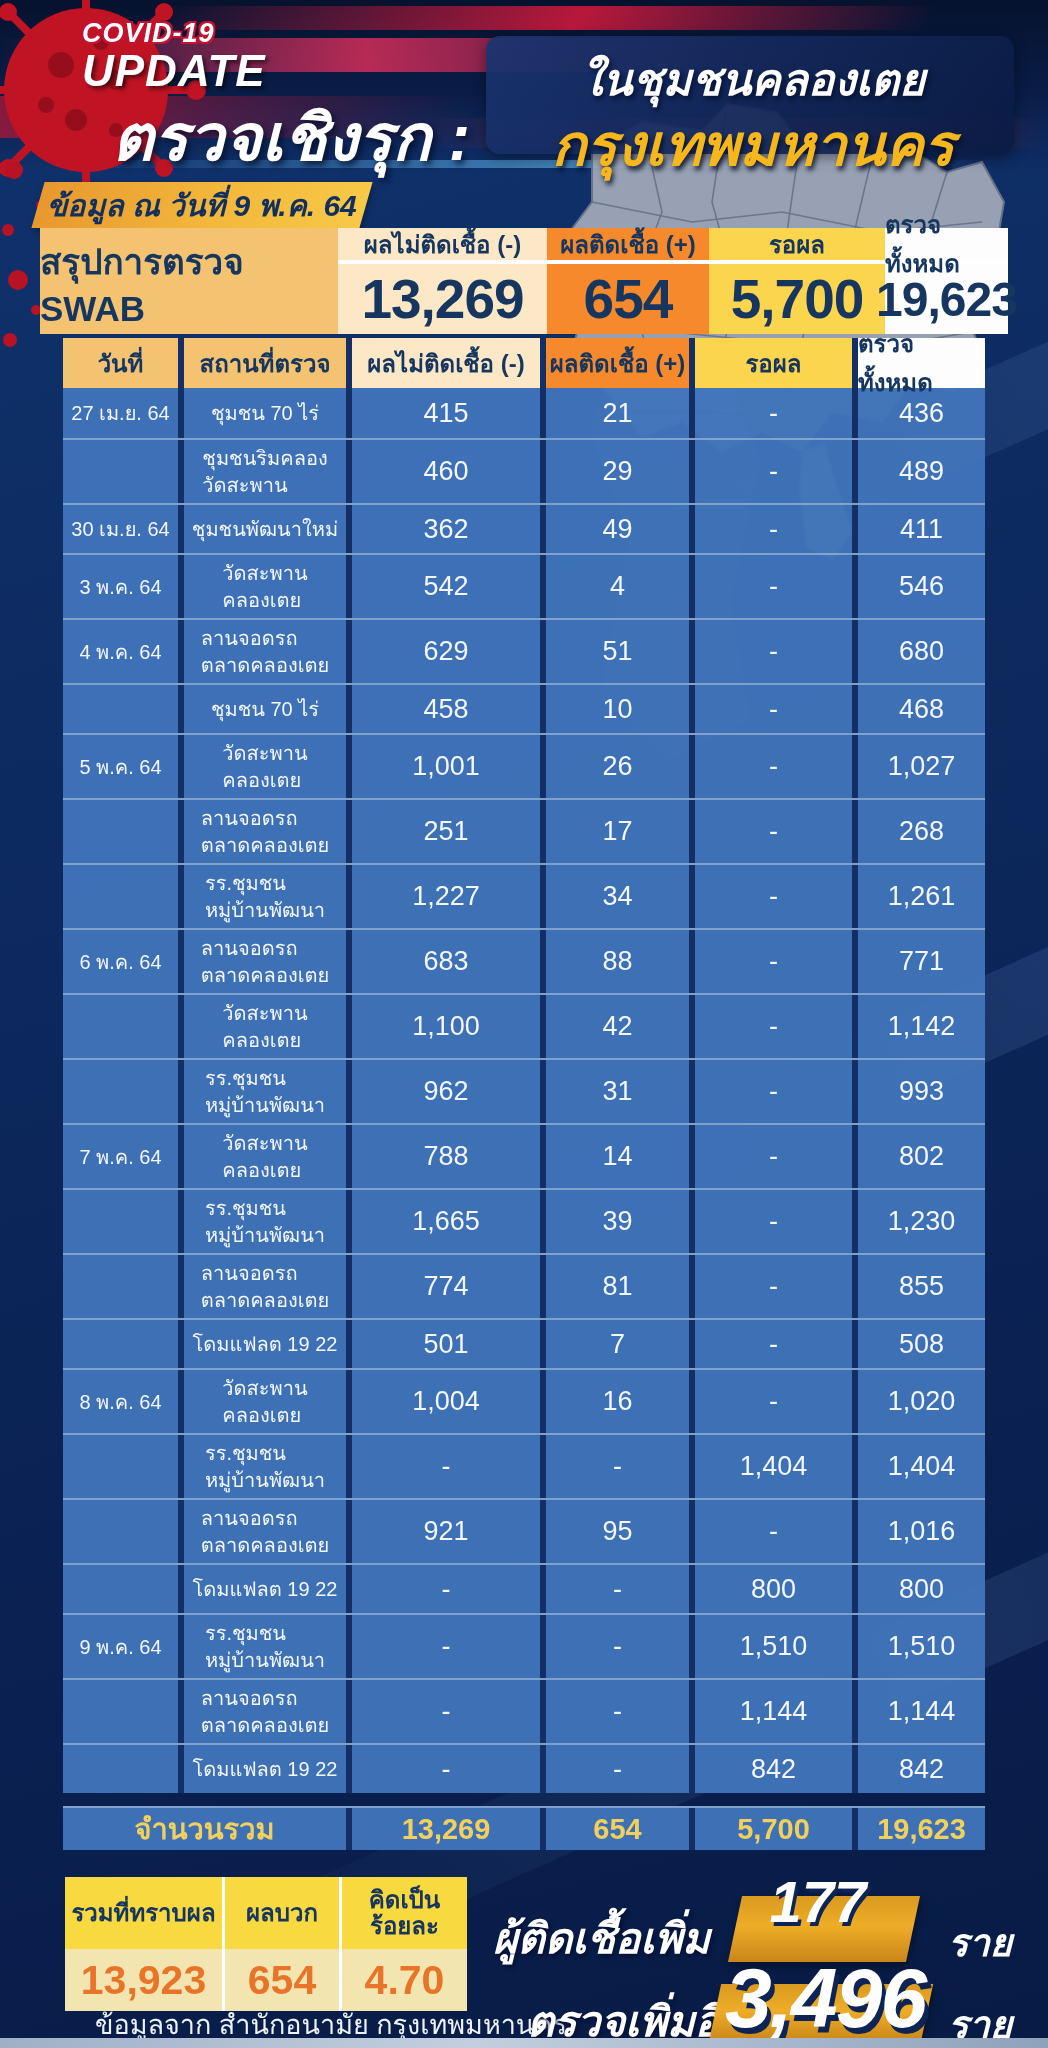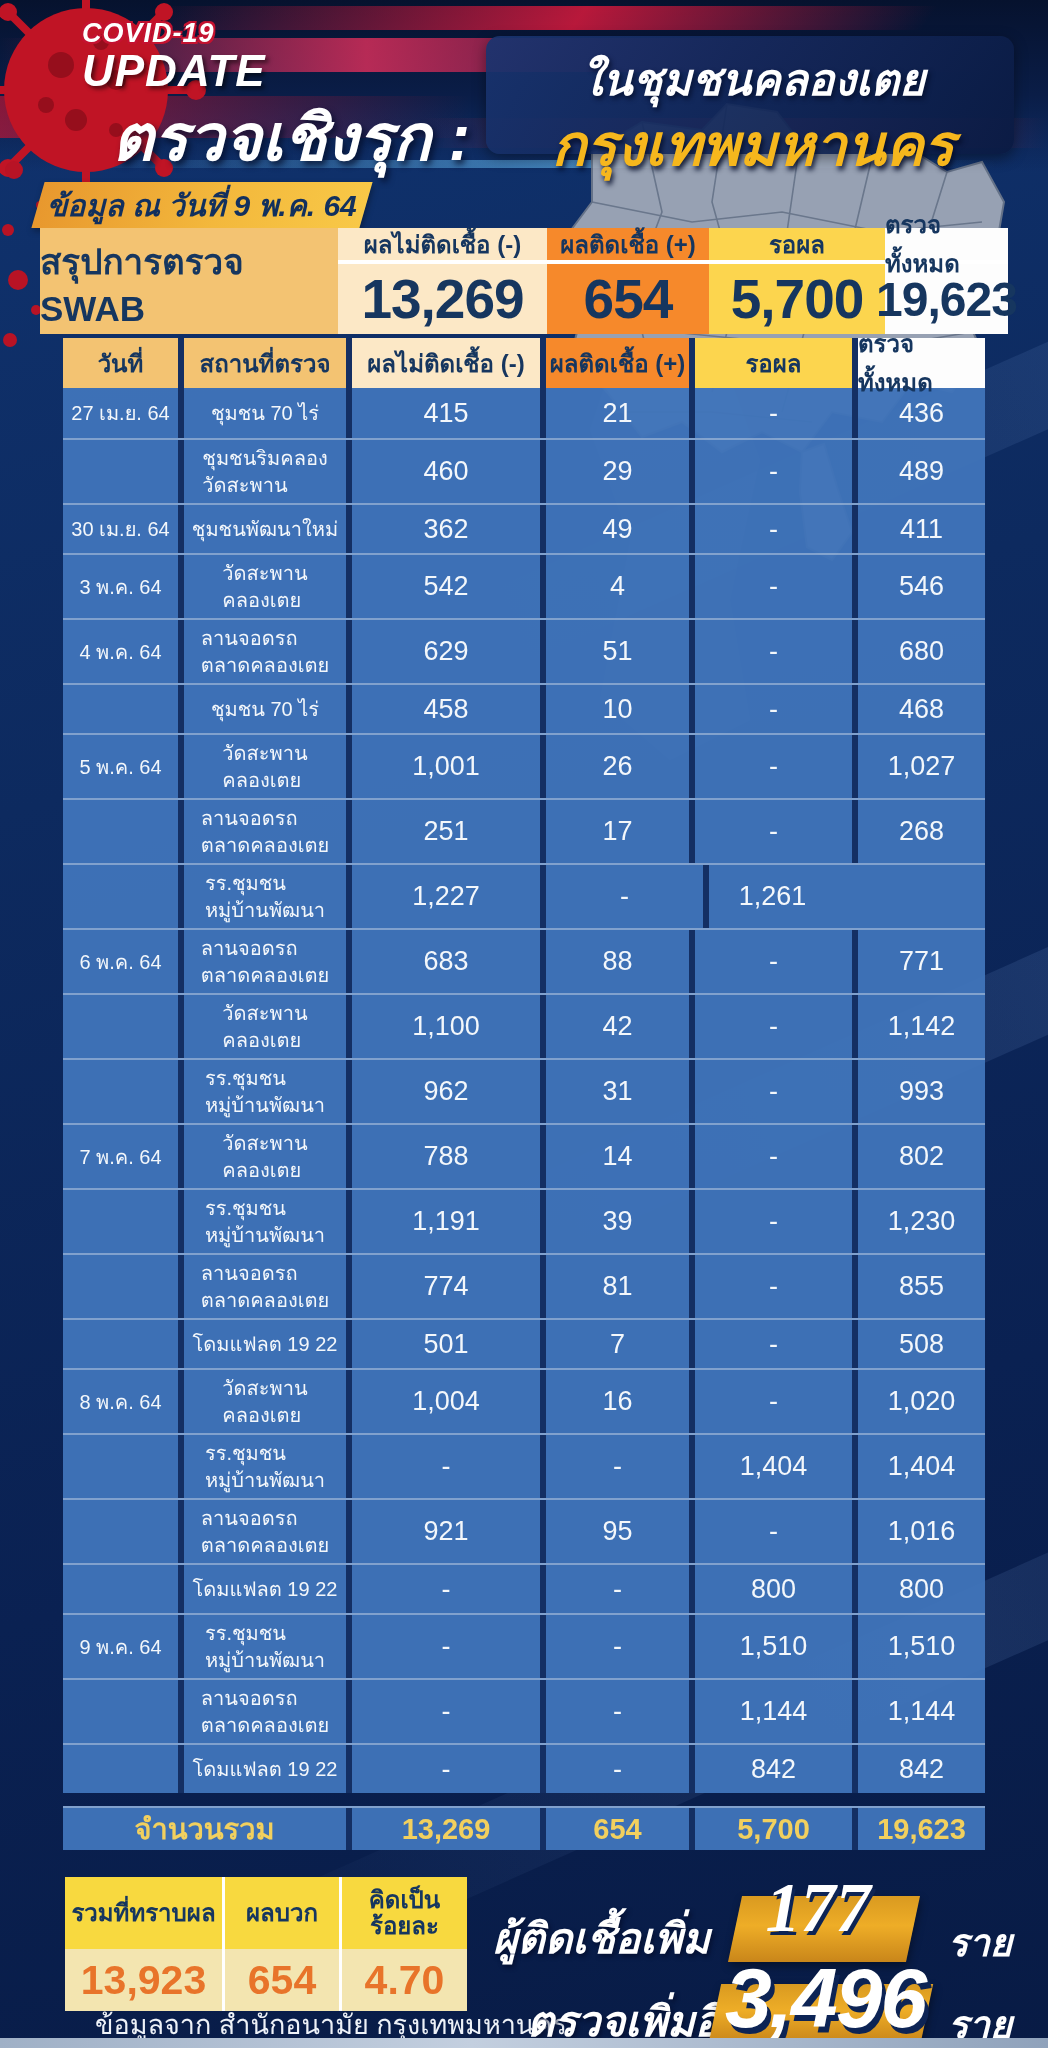--- a/index.html
+++ b/index.html
@@ -104,21 +104,21 @@
     font-size:41px;font-weight:bold;color:#e8742a;border-right:3px solid #ffffff;}
   .m1{width:160px;} .m2{width:117px;} .m3{width:125px;border-right:none !important;}
   .source-note{position:absolute;left:95px;top:2003px;font-size:27px;color:#eef2f8;}
   .stat-label{position:absolute;font-size:42px;font-weight:bold;font-style:italic;color:#ffffff;
     text-shadow:2px 3px 4px rgba(4,12,40,0.7);}
   .stat-unit{position:absolute;font-size:38px;font-weight:bold;font-style:italic;color:#ffffff;}
   .gold-box{position:absolute;transform:skewX(-12deg);
     background:linear-gradient(180deg,#d99a20 0%,#eead27 45%,#c9861a 100%);
     box-shadow:2px 4px 8px rgba(0,0,0,0.4);}
   .stat-num{position:absolute;font-style:italic;font-weight:bold;color:#ffffff;text-align:center;}
-  .num-cases{left:718px;top:1868px;width:200px;font-size:70px;text-shadow:3px 4px 0 #0d2455;font-family:Liberation Serif, serif;}
+  .num-cases{left:718px;top:1868px;width:200px;font-size:58px;text-shadow:3px 4px 0 #0d2455;}
   .num-tests{left:700px;top:1950px;width:250px;font-size:84px;letter-spacing:-2px;text-shadow:4px 6px 0 #0d2455;}
   .box-cases{left:735px;top:1896px;width:178px;height:66px;}
   .box-tests{left:715px;top:1984px;width:212px;height:58px;}
   .label-cases{left:493px;top:1905px;}
   .label-tests{left:527px;top:1988px;}
   .unit-cases{left:948px;top:1912px;}
   .unit-tests{left:948px;top:1994px;}
   .bottom-strip{position:absolute;left:0;top:2038px;width:1048px;height:10px;
     background:linear-gradient(90deg,#9fb0c6 0%,#c3cfdf 45%,#8fa2bb 100%);}
 </style>
@@ -310,20 +310,21 @@
       <div class="cell c-neg">251</div>
       <div class="cell c-pos">17</div>
       <div class="cell c-pen">-</div>
       <div class="cell c-tot">268</div>
     </div>
         <div class="row two">
       <div class="cell c-date"></div>
       <div class="cell c-loc">รร.ชุมชน
 หมู่บ้านพัฒนา</div>
       <div class="cell c-neg">1,227</div>
+      <div class="cell c-pos">34</div>
       <div class="cell c-pen">-</div>
       <div class="cell c-tot">1,261</div>
     </div>
         <div class="row two">
       <div class="cell c-date">6 พ.ค. 64</div>
       <div class="cell c-loc">ลานจอดรถ
 ตลาดคลองเตย</div>
       <div class="cell c-neg">683</div>
       <div class="cell c-pos">88</div>
       <div class="cell c-pen">-</div>
@@ -353,21 +354,21 @@
 คลองเตย</div>
       <div class="cell c-neg">788</div>
       <div class="cell c-pos">14</div>
       <div class="cell c-pen">-</div>
       <div class="cell c-tot">802</div>
     </div>
         <div class="row two">
       <div class="cell c-date"></div>
       <div class="cell c-loc">รร.ชุมชน
 หมู่บ้านพัฒนา</div>
-      <div class="cell c-neg">1,191</div>
+      <div class="cell c-neg">1,665</div>
       <div class="cell c-pos">39</div>
       <div class="cell c-pen">-</div>
       <div class="cell c-tot">1,230</div>
     </div>
         <div class="row two">
       <div class="cell c-date"></div>
       <div class="cell c-loc">ลานจอดรถ
 ตลาดคลองเตย</div>
       <div class="cell c-neg">774</div>
       <div class="cell c-pos">81</div>

